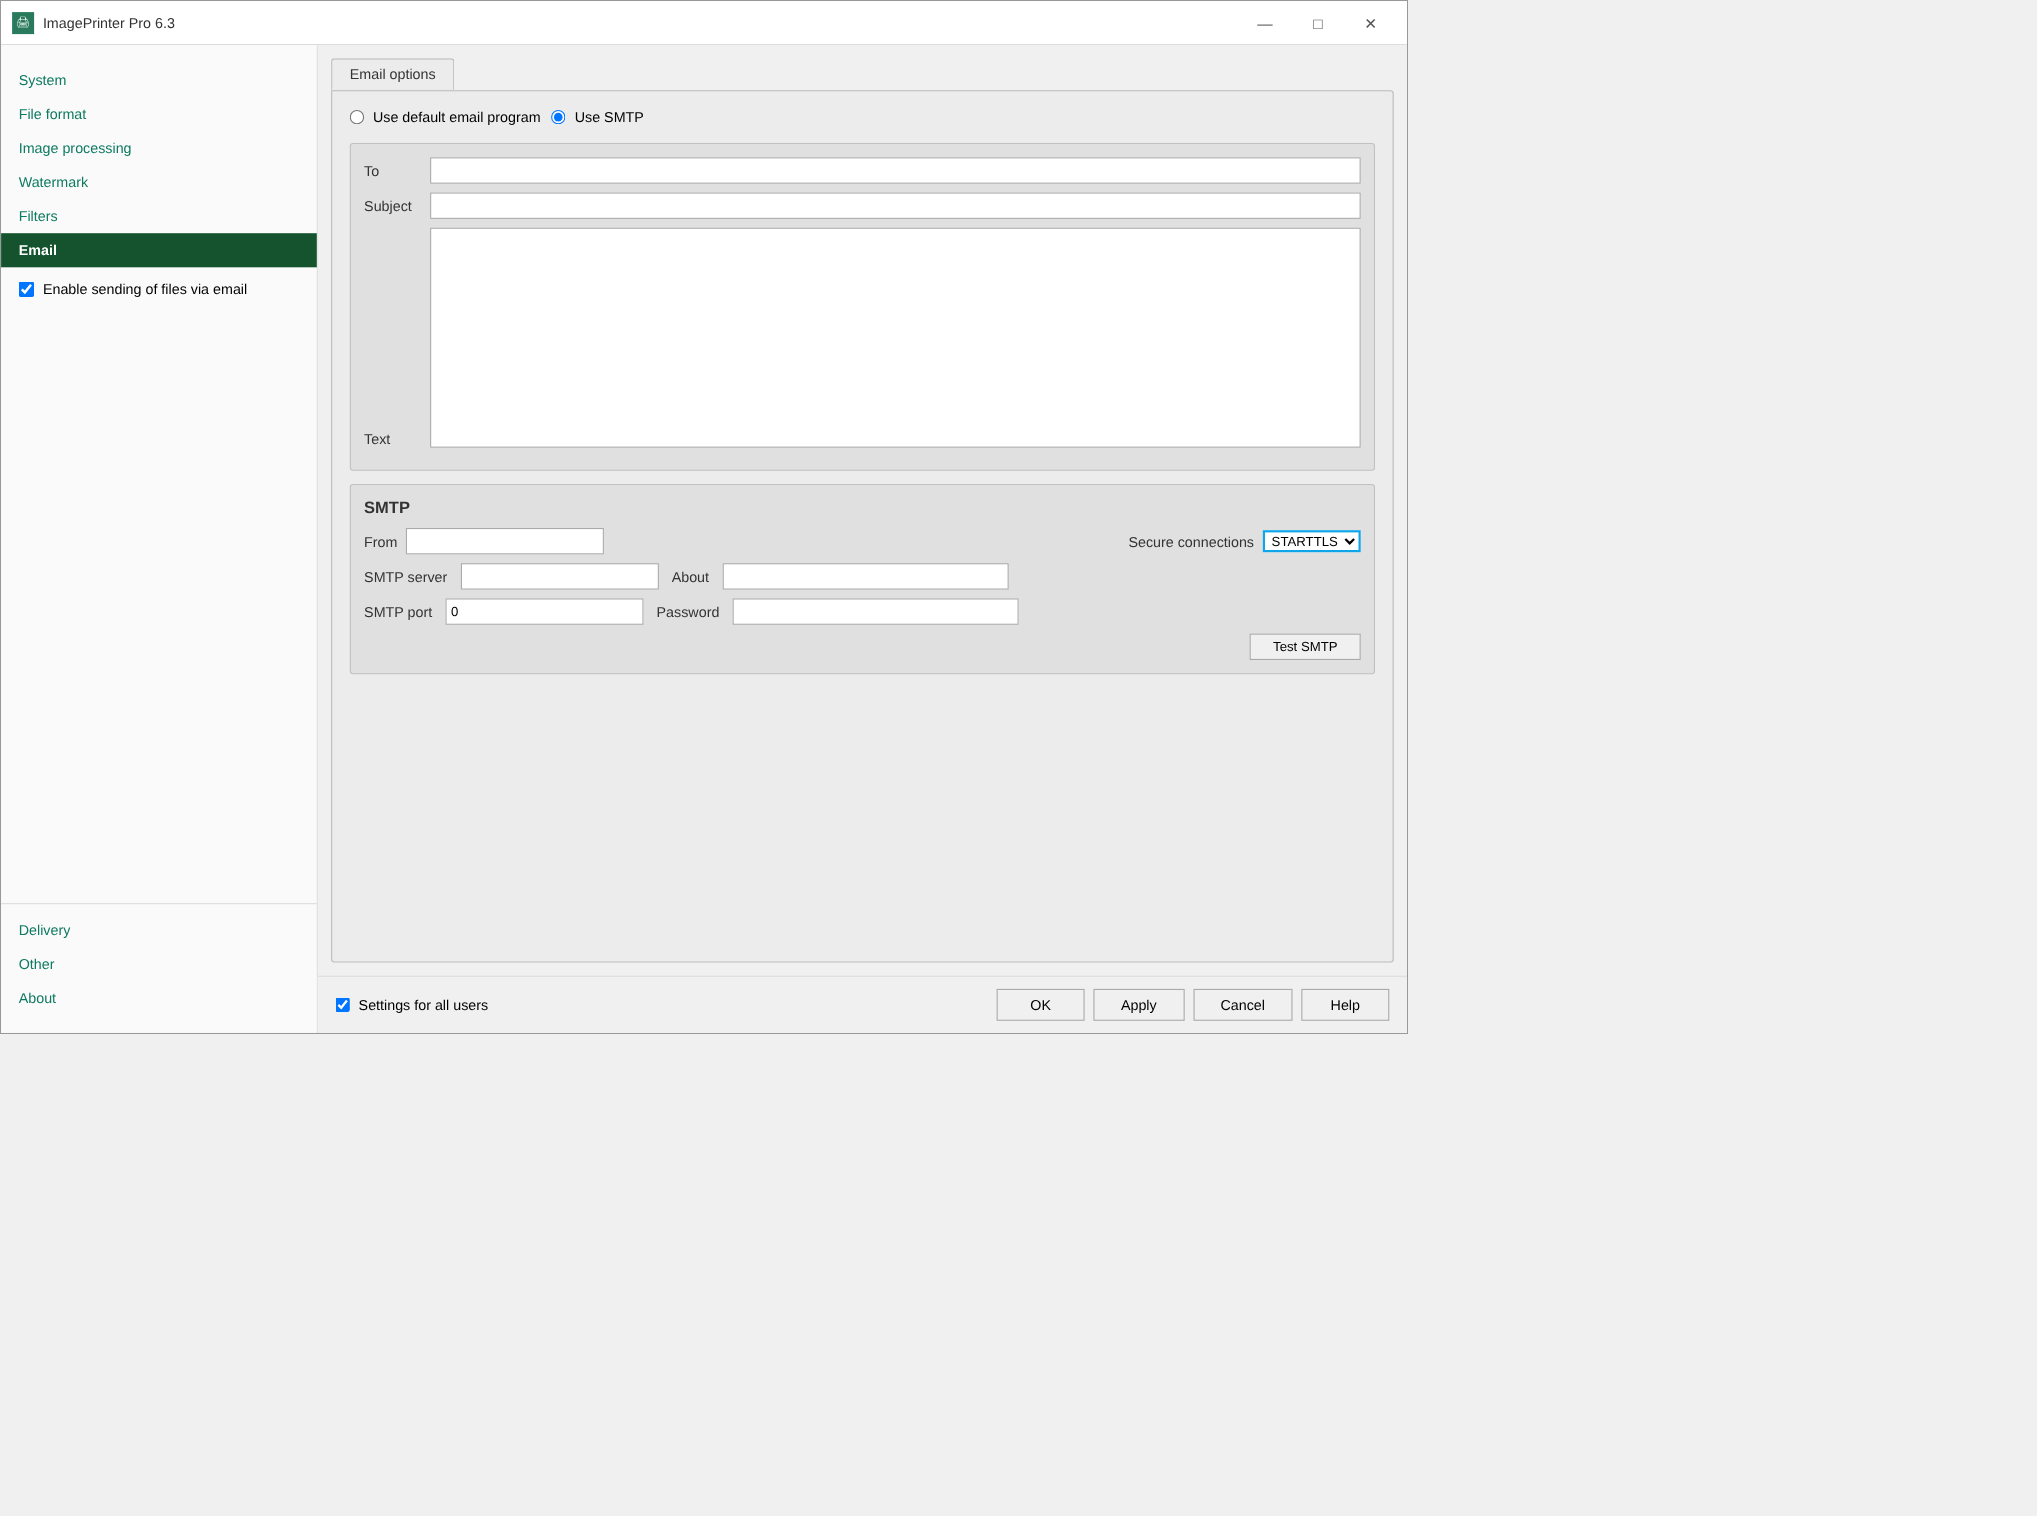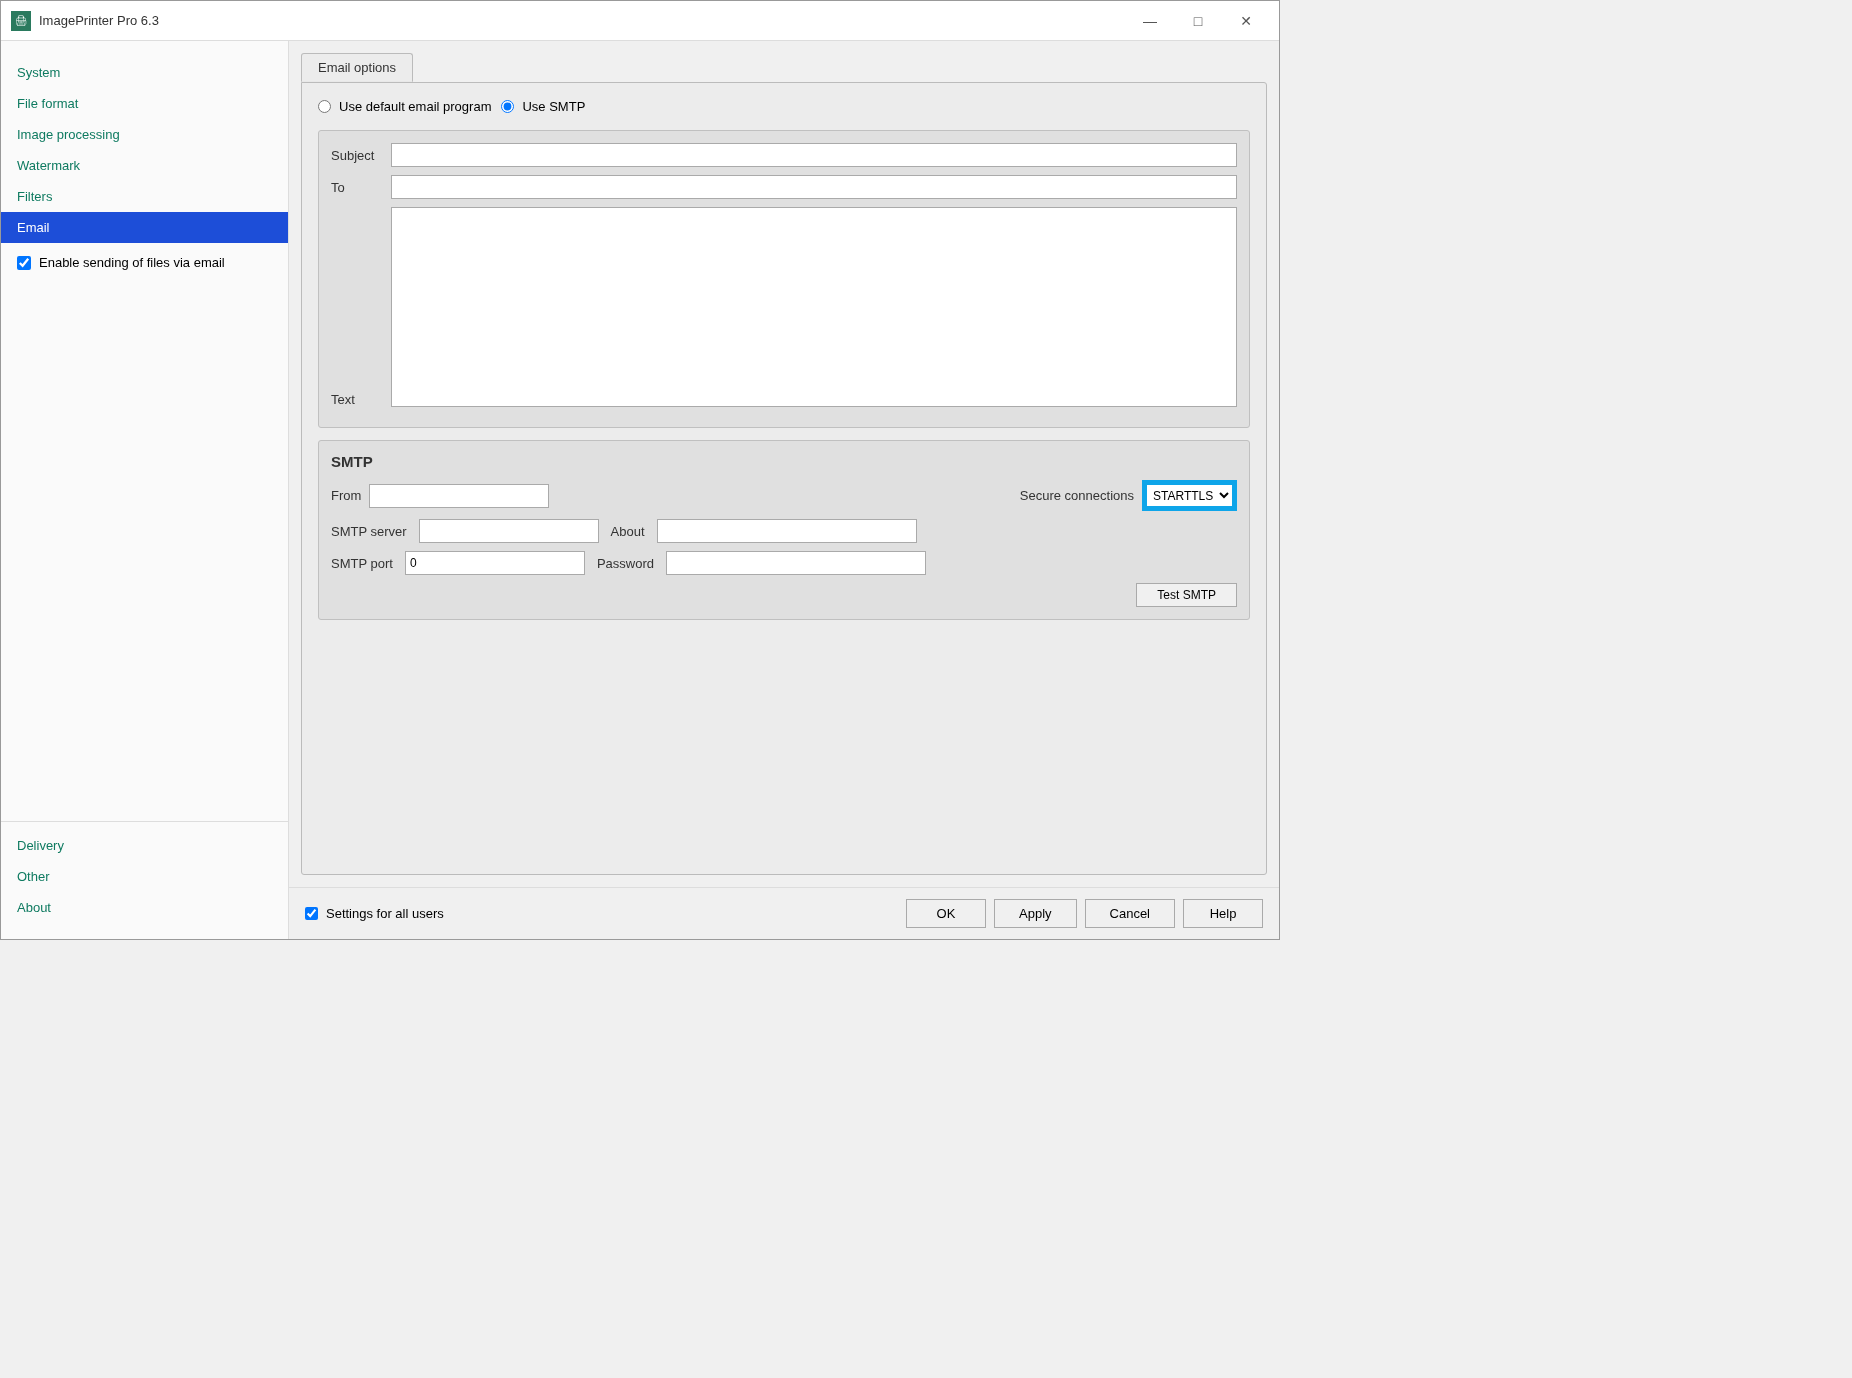--- a/index.html
+++ b/index.html
@@ -71,23 +71,23 @@
     }
     .sidebar-item {
       padding: 8px 16px;
       color: #0e7a60;
       cursor: pointer;
       font-size: 13px;
       text-decoration: none;
       display: block;
     }
     .sidebar-item.active {
-      background: #1d4ed8;
+      background: #14532d;
       color: white;
-      font-weight: normal;
+      font-weight: bold;
     }
     .sidebar-bottom {
       padding: 8px 0;
       border-top: 1px solid #ddd;
       margin-top: auto;
     }
     .sidebar-bottom .sidebar-item {
       color: #0e7a60;
     }
     .enable-section {
@@ -204,22 +204,22 @@
     .smtp-input {
       height: 24px;
       border: 1px solid #aaa;
       background: white;
       padding: 2px 4px;
       font-size: 12px;
       font-family: inherit;
     }
     .smtp-input-medium { width: 180px; }
     .secure-select {
-      height: 31px;
-      border: 5px solid #0ea5e9;
+      height: 20px;
+      border: 2px solid #0ea5e9;
       background: white;
       font-size: 12px;
       padding: 0 2px;
       font-family: inherit;
     }
     .test-smtp-btn {
       float: right;
       padding: 4px 20px;
       background: #f0f0f0;
       border: 1px solid #aaa;
@@ -324,25 +324,25 @@
             <label for="use-default">Use default email program</label>
           </div>
           <div class="radio-row">
             <input type="radio" name="email-mode" id="use-smtp" checked="" style="">
             <label for="use-smtp">Use SMTP</label>
           </div>
         </div>
 
         <div class="smtp-compose-box">
           <div class="field-row">
+            <span class="field-label">To</span>
+            <input class="field-input" type="text" style="">
+          </div>
+          <div class="field-row">
             <span class="field-label">Subject</span>
-            <input class="field-input" type="text" style="">
-          </div>
-          <div class="field-row">
-            <span class="field-label">To</span>
             <input class="field-input" type="text" style="">
           </div>
           <div class="field-row" style="align-items:flex-end;">
             <span class="field-label" style="padding-top:2px;">Text</span>
             <textarea class="field-textarea" style=""></textarea>
           </div>
         </div>
 
         <div class="smtp-section">
           <div class="smtp-label">SMTP</div>

